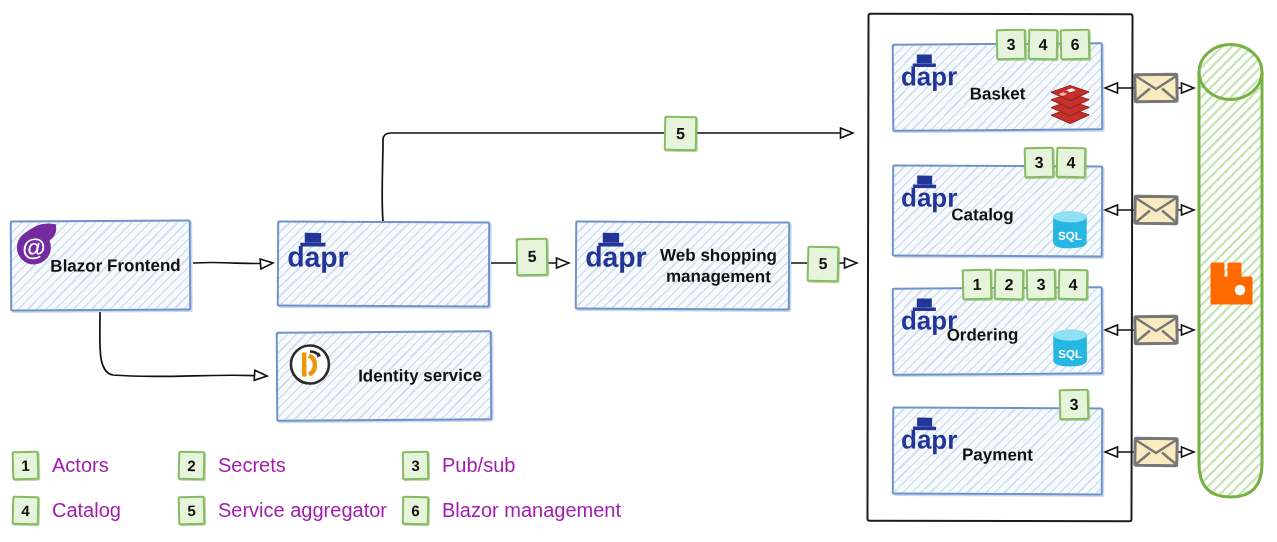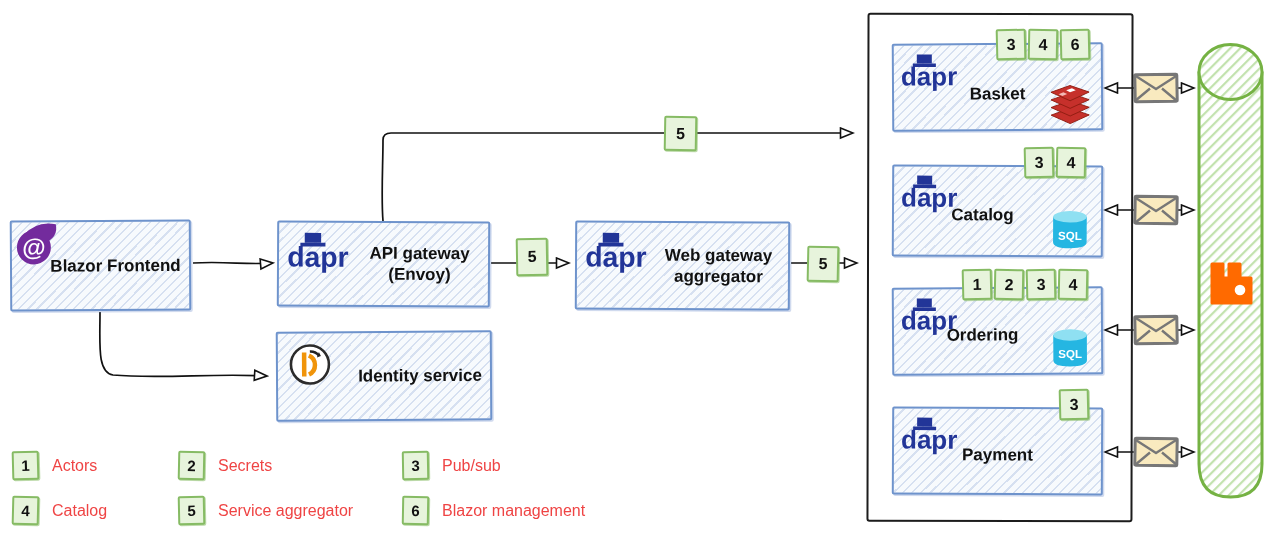--- a/index.html
+++ b/index.html
@@ -44,21 +44,21 @@
     box-shadow:1px 1px 0 rgba(134,187,100,.55);
   }
   .badge-row{position:absolute;z-index:3;display:flex;gap:2px;}
   .badge-row .badge:nth-child(odd){transform:rotate(-1.3deg);}
   .badge-row .badge:nth-child(even){transform:rotate(1.1deg);}
   .arrow-badge{position:absolute;z-index:3;}
 
   
   .legend-item{position:absolute;z-index:2;display:flex;align-items:center;gap:13px;}
   .legend-item .badge{width:27px;height:29px;font-size:15px;}
-  .legend-label{font-size:16px;color:#ef4444;}
+  .legend-label{font-size:20px;color:#a21caf;}
 
   .db-icon{position:absolute;}
 </style>
 </head>
 <body>
 
 <div class="stage">
 
   <svg class="overlay" width="1277" height="542" viewBox="0 0 1277 542">
     <defs>
@@ -121,41 +121,40 @@
     </svg>
     <div class="box-label" style="left:30px;">Blazor Frontend</div>
   </div>
 
   <div class="box r2" style="left:277px;top:221px;width:213px;height:86px;">
     <svg class="node-icon" style="left:7px;top:7px;" width="70" height="48" viewBox="0 0 64 44">
       <rect x="17" y="3" width="15" height="9" fill="#223598"></rect>
       <rect x="13" y="12" width="23" height="3.5" fill="#223598"></rect>
       <text x="1" y="34" font-size="26" font-weight="bold" fill="#223598" font-family="Liberation Sans,sans-serif">dapr</text>
     </svg>
-    <div class="box-label offset">API gateway (Envoy)</div>
   </div>
 
   <div class="box r1" style="left:276px;top:331px;width:216px;height:90px;">
     <svg class="node-icon" style="left:10px;top:9px;" width="44" height="44" viewBox="0 0 44 44">
       <circle cx="22" cy="22" r="19" fill="#ffffff" stroke="#2b2b2b" stroke-width="2.6"></circle>
       <rect x="14" y="10" width="4.5" height="24" fill="#f0940a"></rect>
       <path d="M21,13 a10.5,10.5 0 0 1 0,19" fill="none" stroke="#f0940a" stroke-width="4.5"></path>
       <path d="M22,9 a11,11 0 0 1 9,4" fill="none" stroke="#222" stroke-width="2.4"></path>
       <path d="M29,15 L33,13.5 L31,9.5 Z" fill="#222"></path>
     </svg>
     <div class="box-label offset">Identity service</div>
   </div>
 
   <div class="box r2" style="left:575px;top:221px;width:215px;height:89px;">
     <svg class="node-icon" style="left:7px;top:7px;" width="70" height="48" viewBox="0 0 64 44">
       <rect x="17" y="3" width="15" height="9" fill="#223598"></rect>
       <rect x="13" y="12" width="23" height="3.5" fill="#223598"></rect>
       <text x="1" y="34" font-size="26" font-weight="bold" fill="#223598" font-family="Liberation Sans,sans-serif">dapr</text>
     </svg>
-    <div class="box-label offset">Web gateway aggregator</div>
+    <div class="box-label offset">Web shopping management</div>
   </div>
 
   <div class="group" style="left:867px;top:13px;width:266px;height:509px;"></div>
 
   <div class="box r1" style="left:892px;top:43px;width:211px;height:88px;">
     <svg class="node-icon" style="left:6px;top:6px;" width="64" height="44" viewBox="0 0 64 44">
       <rect x="17" y="3" width="15" height="9" fill="#223598"></rect>
       <rect x="13" y="12" width="23" height="3.5" fill="#223598"></rect>
       <text x="1" y="34" font-size="26" font-weight="bold" fill="#223598" font-family="Liberation Sans,sans-serif">dapr</text>
     </svg>

